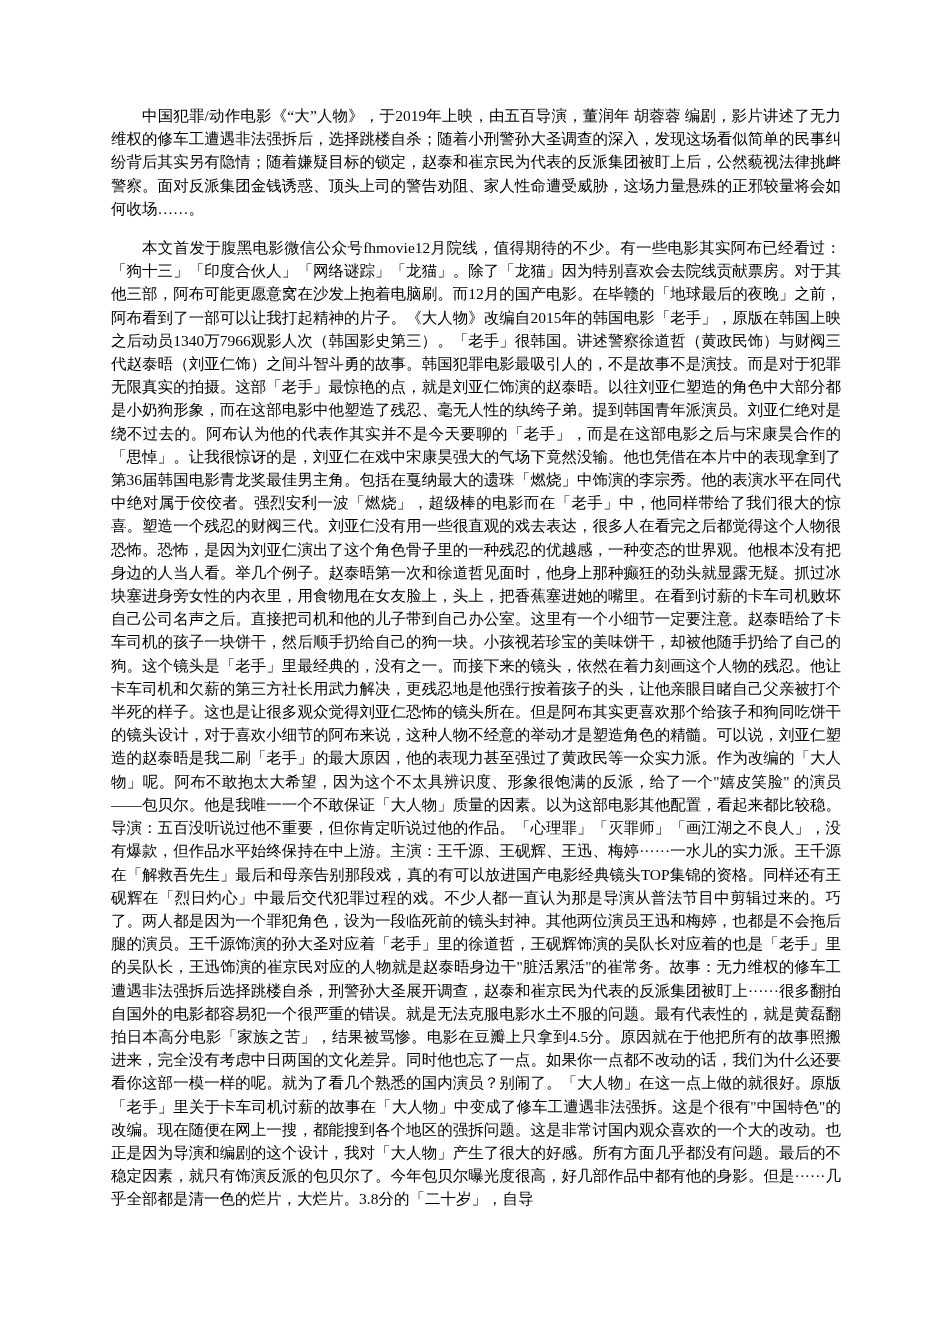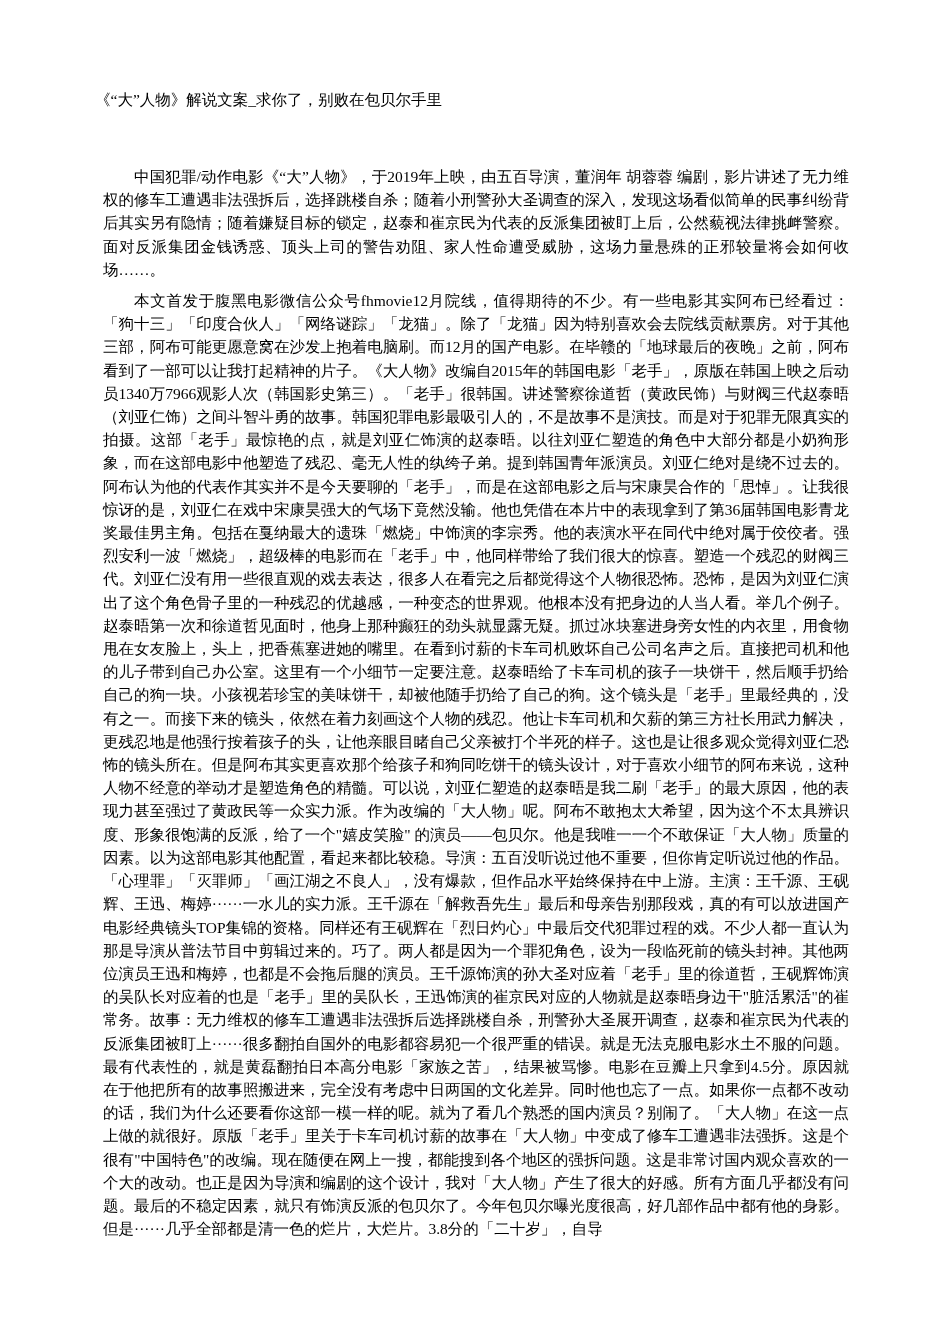--- a/index.html
+++ b/index.html
@@ -24,29 +24,28 @@
     font-size: 15.5px;
   }
   .doc-title {
     margin: 0 0 54px 0;
     font-size: 15.5px;
     font-weight: 400;
     line-height: 23px;
     white-space: nowrap;
   }
   .para {
-    margin: 8px;
+    margin: 16px;
     line-height: 23.2px;
     text-align: justify;
     text-indent: 2em;
     word-break: break-all;
   }
 </style>
 </head>
 <body>
 
 <div class="page">
   <div class="content">
-    <h1 class="doc-title">《“大”人物》解说文案_求你了，别败在包贝尔手里</h1>
     <p class="para">中国犯罪/动作电影《“大”人物》，于2019年上映，由五百导演，董润年 胡蓉蓉 编剧，影片讲述了无力维权的修车工遭遇非法强拆后，选择跳楼自杀；随着小刑警孙大圣调查的深入，发现这场看似简单的民事纠纷背后其实另有隐情；随着嫌疑目标的锁定，赵泰和崔京民为代表的反派集团被盯上后，公然藐视法律挑衅警察。面对反派集团金钱诱惑、顶头上司的警告劝阻、家人性命遭受威胁，这场力量悬殊的正邪较量将会如何收场……。</p>
     <p class="para">本文首发于腹黑电影微信公众号fhmovie12月院线，值得期待的不少。有一些电影其实阿布已经看过：「狗十三」「印度合伙人」「网络谜踪」「龙猫」。除了「龙猫」因为特别喜欢会去院线贡献票房。对于其他三部，阿布可能更愿意窝在沙发上抱着电脑刷。而12月的国产电影。在毕赣的「地球最后的夜晚」之前，阿布看到了一部可以让我打起精神的片子。《大人物》改编自2015年的韩国电影「老手」，原版在韩国上映之后动员1340万7966观影人次（韩国影史第三）。「老手」很韩国。讲述警察徐道哲（黄政民饰）与财阀三代赵泰晤（刘亚仁饰）之间斗智斗勇的故事。韩国犯罪电影最吸引人的，不是故事不是演技。而是对于犯罪无限真实的拍摄。这部「老手」最惊艳的点，就是刘亚仁饰演的赵泰晤。以往刘亚仁塑造的角色中大部分都是小奶狗形象，而在这部电影中他塑造了残忍、毫无人性的纨绔子弟。提到韩国青年派演员。刘亚仁绝对是绕不过去的。阿布认为他的代表作其实并不是今天要聊的「老手」，而是在这部电影之后与宋康昊合作的「思悼」。让我很惊讶的是，刘亚仁在戏中宋康昊强大的气场下竟然没输。他也凭借在本片中的表现拿到了第36届韩国电影青龙奖最佳男主角。包括在戛纳最大的遗珠「燃烧」中饰演的李宗秀。他的表演水平在同代中绝对属于佼佼者。强烈安利一波「燃烧」，超级棒的电影而在「老手」中，他同样带给了我们很大的惊喜。塑造一个残忍的财阀三代。刘亚仁没有用一些很直观的戏去表达，很多人在看完之后都觉得这个人物很恐怖。恐怖，是因为刘亚仁演出了这个角色骨子里的一种残忍的优越感，一种变态的世界观。他根本没有把身边的人当人看。举几个例子。赵泰晤第一次和徐道哲见面时，他身上那种癫狂的劲头就显露无疑。抓过冰块塞进身旁女性的内衣里，用食物甩在女友脸上，头上，把香蕉塞进她的嘴里。在看到讨薪的卡车司机败坏自己公司名声之后。直接把司机和他的儿子带到自己办公室。这里有一个小细节一定要注意。赵泰晤给了卡车司机的孩子一块饼干，然后顺手扔给自己的狗一块。小孩视若珍宝的美味饼干，却被他随手扔给了自己的狗。这个镜头是「老手」里最经典的，没有之一。而接下来的镜头，依然在着力刻画这个人物的残忍。他让卡车司机和欠薪的第三方社长用武力解决，更残忍地是他强行按着孩子的头，让他亲眼目睹自己父亲被打个半死的样子。这也是让很多观众觉得刘亚仁恐怖的镜头所在。但是阿布其实更喜欢那个给孩子和狗同吃饼干的镜头设计，对于喜欢小细节的阿布来说，这种人物不经意的举动才是塑造角色的精髓。可以说，刘亚仁塑造的赵泰晤是我二刷「老手」的最大原因，他的表现力甚至强过了黄政民等一众实力派。作为改编的「大人物」呢。阿布不敢抱太大希望，因为这个不太具辨识度、形象很饱满的反派，给了一个"嬉皮笑脸" 的演员——包贝尔。他是我唯一一个不敢保证「大人物」质量的因素。以为这部电影其他配置，看起来都比较稳。导演：五百没听说过他不重要，但你肯定听说过他的作品。「心理罪」「灭罪师」「画江湖之不良人」，没有爆款，但作品水平始终保持在中上游。主演：王千源、王砚辉、王迅、梅婷······一水儿的实力派。王千源在「解救吾先生」最后和母亲告别那段戏，真的有可以放进国产电影经典镜头TOP集锦的资格。同样还有王砚辉在「烈日灼心」中最后交代犯罪过程的戏。不少人都一直认为那是导演从普法节目中剪辑过来的。巧了。两人都是因为一个罪犯角色，设为一段临死前的镜头封神。其他两位演员王迅和梅婷，也都是不会拖后腿的演员。王千源饰演的孙大圣对应着「老手」里的徐道哲，王砚辉饰演的吴队长对应着的也是「老手」里的吴队长，王迅饰演的崔京民对应的人物就是赵泰晤身边干"脏活累活"的崔常务。故事：无力维权的修车工遭遇非法强拆后选择跳楼自杀，刑警孙大圣展开调查，赵泰和崔京民为代表的反派集团被盯上······很多翻拍自国外的电影都容易犯一个很严重的错误。就是无法克服电影水土不服的问题。最有代表性的，就是黄磊翻拍日本高分电影「家族之苦」，结果被骂惨。电影在豆瓣上只拿到4.5分。原因就在于他把所有的故事照搬进来，完全没有考虑中日两国的文化差异。同时他也忘了一点。如果你一点都不改动的话，我们为什么还要看你这部一模一样的呢。就为了看几个熟悉的国内演员？别闹了。「大人物」在这一点上做的就很好。原版「老手」里关于卡车司机讨薪的故事在「大人物」中变成了修车工遭遇非法强拆。这是个很有"中国特色"的改编。现在随便在网上一搜，都能搜到各个地区的强拆问题。这是非常讨国内观众喜欢的一个大的改动。也正是因为导演和编剧的这个设计，我对「大人物」产生了很大的好感。所有方面几乎都没有问题。最后的不稳定因素，就只有饰演反派的包贝尔了。今年包贝尔曝光度很高，好几部作品中都有他的身影。但是······几乎全部都是清一色的烂片，大烂片。3.8分的「二十岁」，自导</p>
   </div>
 </div>
 
 </body></html>

